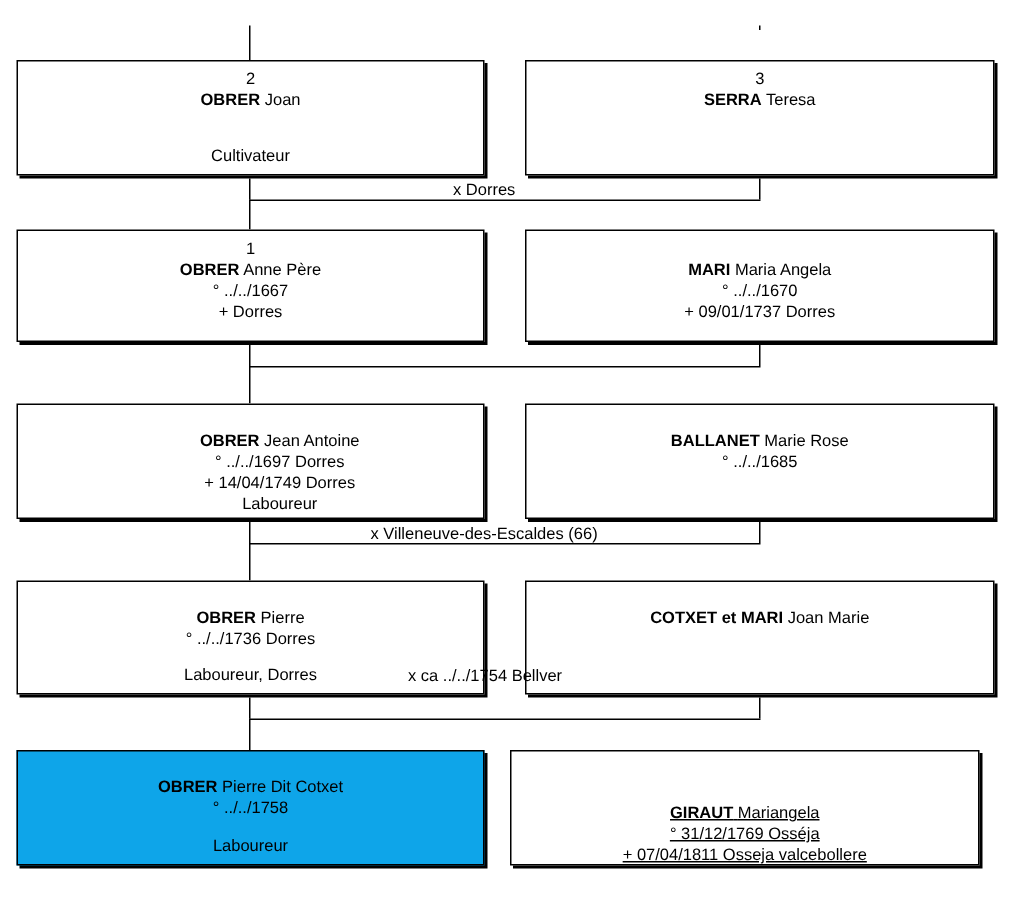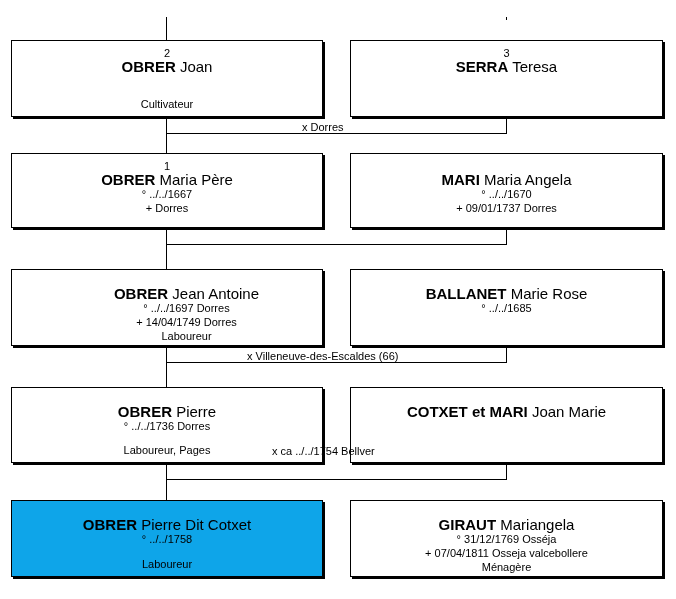--- a/index.html
+++ b/index.html
@@ -35,21 +35,21 @@
   .node.highlight {
     background: #0ea5e9;
   }
   .node .idnum {
     display: block;
     font-size: 11px;
     line-height: 13px;
   }
   .node .nameline {
     display: block;
-    font-size: 15px;
+    font-size: 11px;
     line-height: 14px;
     white-space: nowrap;
   }
   .node .nameline .sur {
     font-weight: bold;
   }
   .node .ev {
     display: block;
     font-size: 11px;
     line-height: 14px;
@@ -115,21 +115,21 @@
   </div>
 
   <div class="vline" style="left:166px; top:119px; height:14px;"></div>
   <div class="vline" style="left:506px; top:119px; height:14px;"></div>
   <div class="hline" style="left:166px; top:133px; width:341px;"></div>
   <div class="mlabel" style="left:302px; top:121px;">x Dorres</div>
   <div class="vline" style="left:166px; top:133px; height:20px;"></div>
 
   <div class="node" style="left:11px; top:153px; width:312px; height:75px;">
     <span class="idnum">1</span>
-    <span class="nameline"><span class="sur">OBRER</span> <span>Maria Père</span></span>
+    <span class="nameline"><span class="sur">OBRER</span> <span>Anne Père</span></span>
     <span class="ev">° ../../1667</span>
     <span class="ev">+ Dorres</span>
     <span class="occ bot"></span>
   </div>
 
   <div class="node" style="left:350px; top:153px; width:313px; height:75px; padding-top:19px;">
     <span class="nameline"><span class="sur">MARI</span> <span>Maria Angela</span></span>
     <span class="ev">° ../../1670</span>
     <span class="ev">+ 09/01/1737 Dorres</span>
     <span class="occ bot"></span>
@@ -157,40 +157,40 @@
 
   <div class="vline" style="left:166px; top:348px; height:14px;"></div>
   <div class="vline" style="left:506px; top:348px; height:14px;"></div>
   <div class="hline" style="left:166px; top:362px; width:341px;"></div>
   <div class="mlabel" style="left:247px; top:350px;">x Villeneuve-des-Escaldes (66)</div>
   <div class="vline" style="left:166px; top:362px; height:25px;"></div>
 
   <div class="node" style="left:11px; top:387px; width:312px; height:76px; padding-top:17px;">
     <span class="nameline"><span class="sur">OBRER</span> <span>Pierre</span></span>
     <span class="ev">° ../../1736 Dorres</span>
-    <span class="occ bot">Laboureur, Pages</span>
+    <span class="occ bot">Laboureur, Dorres</span>
   </div>
 
   <div class="node" style="left:350px; top:387px; width:313px; height:76px; padding-top:17px;">
     <span class="nameline"><span class="sur">COTXET et MARI</span> <span>Joan Marie</span></span>
     <span class="occ bot"></span>
   </div>
 
   <div class="vline" style="left:166px; top:465px; height:14px;"></div>
   <div class="vline" style="left:506px; top:465px; height:14px;"></div>
   <div class="hline" style="left:166px; top:479px; width:341px;"></div>
   <div class="mlabel" style="left:272px; top:445px;">x ca ../../1754 Bellver</div>
   <div class="vline" style="left:166px; top:479px; height:21px;"></div>
 
   <div class="node highlight" style="left:11px; top:500px; width:312px; height:77px; padding-top:17px;">
     <span class="nameline"><span class="sur">OBRER</span> <span>Pierre Dit Cotxet</span></span>
     <span class="ev">° ../../1758</span>
     <span class="occ bot">Laboureur</span>
   </div>
 
-  <div class="node" style="left:350px; top:500px; width:313px; height:77px; padding-top:17px;">
+  <div class="node" style="left:340px; top:500px; width:313px; height:77px; padding-top:34px;text-decoration:underline;">
     <span class="nameline"><span class="sur">GIRAUT</span> <span>Mariangela</span></span>
     <span class="ev">° 31/12/1769 Osséja</span>
     <span class="ev">+ 07/04/1811 Osseja valcebollere</span>
     <span class="ev">Ménagère</span>
   </div>
 
 </div>
 
 </body></html>

